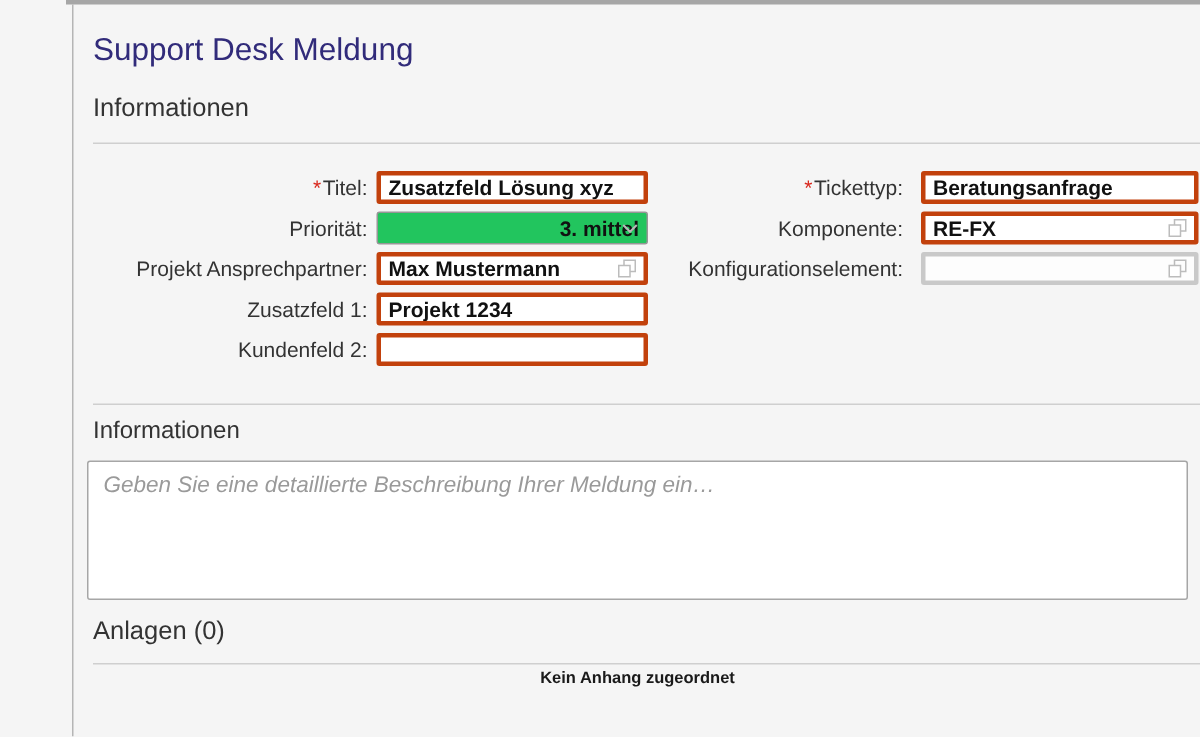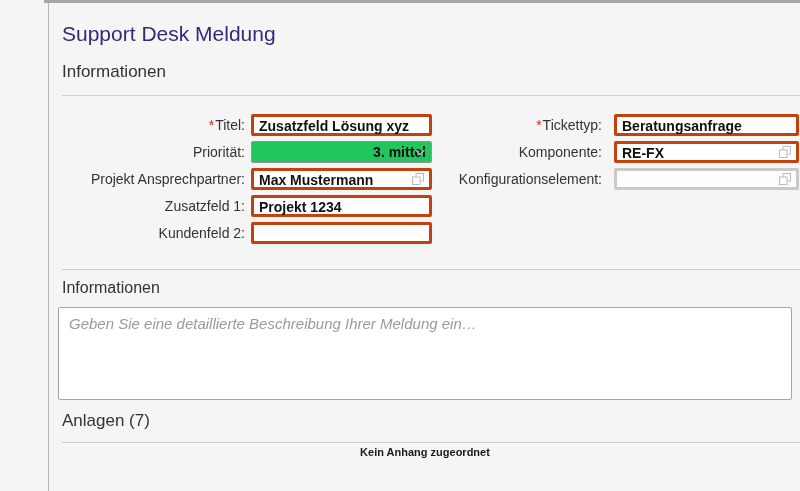--- a/index.html
+++ b/index.html
@@ -176,18 +176,18 @@
         <rect x="1.5" y="5" width="7.5" height="7.5" fill="#fff" stroke="#bcbcbc"></rect>
       </svg>
     </div>
   </div>
 
   <hr class="divider divider-2">
 
   <h3 class="info2-heading">Informationen</h3>
   <textarea class="desc-area" placeholder="Geben Sie eine detaillierte Beschreibung Ihrer Meldung ein…" style=""></textarea>
 
-  <h3 class="attachments-heading">Anlagen (7)</h3>
+  <h3 class="attachments-heading">Anlagen (0)</h3>
   <button class="add-attachment-button">+</button>
 
   <hr class="divider divider-3">
   <div class="empty-message">Kein Anhang zugeordnet</div>
 </div>
 
 </body></html>

